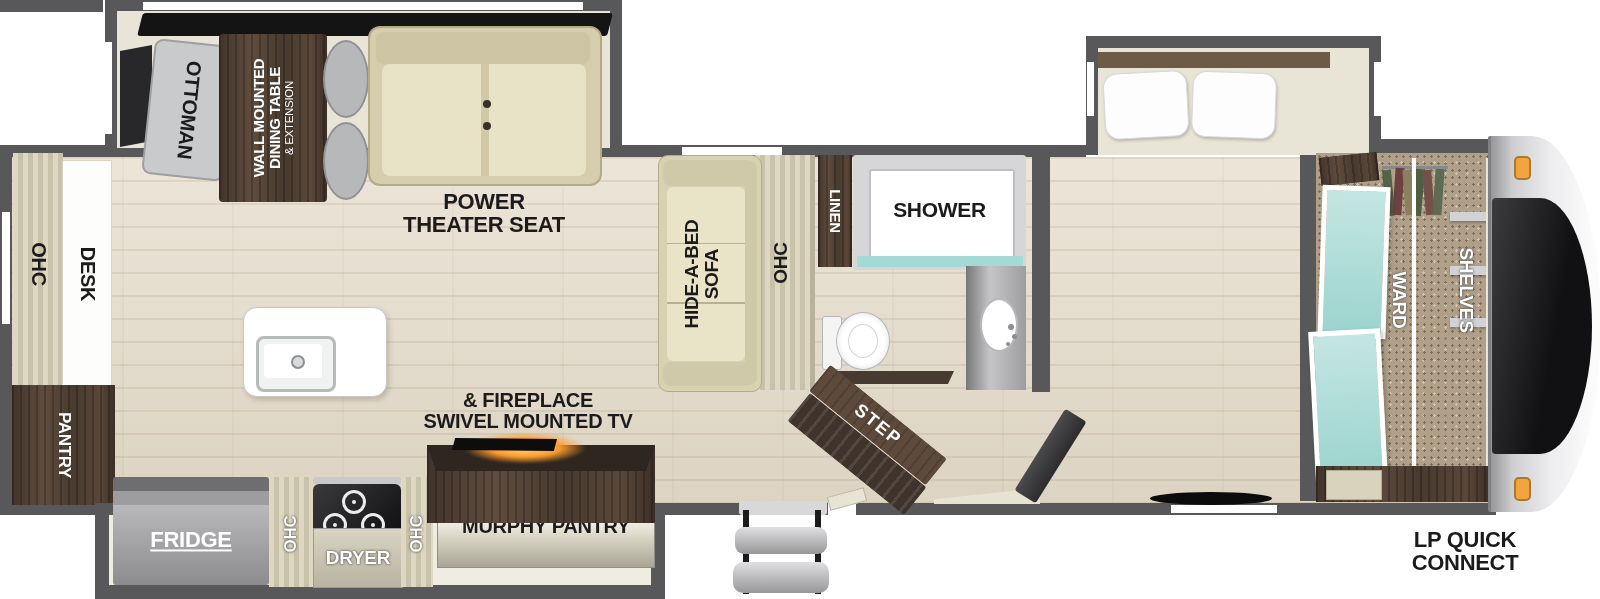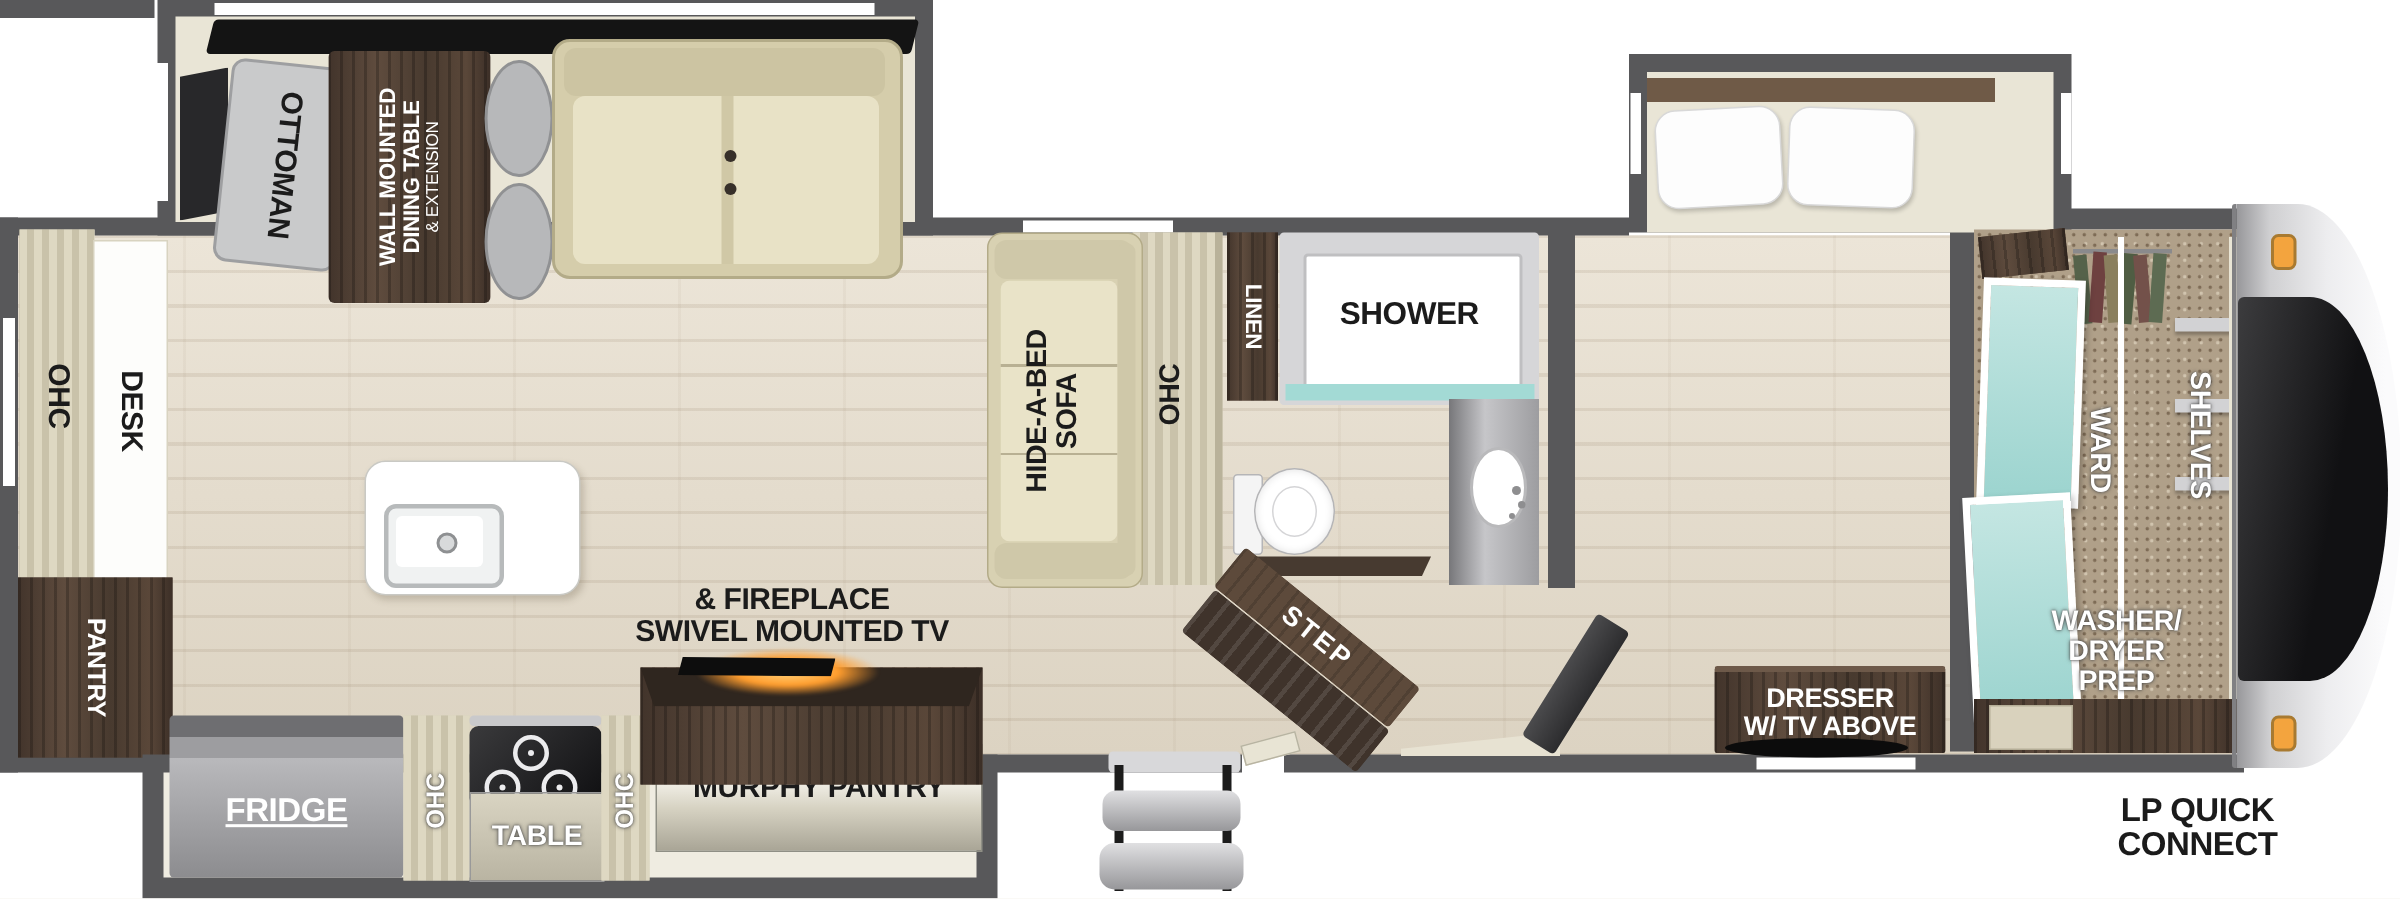--- a/index.html
+++ b/index.html
@@ -89,20 +89,24 @@
   <div class="abs" style="left:323px;top:40px;width:42px;height:74px;background:#b7b8ba;border:2px solid #909193;border-radius:50%;"></div>
   <div class="abs" style="left:323px;top:122px;width:42px;height:74px;background:#b7b8ba;border:2px solid #909193;border-radius:50%;"></div>
 
   <div class="abs" style="left:368px;top:26px;width:230px;height:156px;background:#d5cdab;border:2px solid #b3ab88;border-radius:12px;">
     <div class="abs" style="left:6px;top:4px;width:214px;height:32px;background:#ccc4a2;border-radius:8px;"></div>
     <div class="abs" style="left:12px;top:36px;width:204px;height:112px;background:#e8e2c6;border-radius:8px;"></div>
     <div class="abs" style="left:111px;top:36px;width:8px;height:112px;background:#d0c8a6;"></div>
     <div class="abs" style="left:113px;top:72px;width:8px;height:8px;background:#37302a;border-radius:50%;"></div>
     <div class="abs" style="left:113px;top:94px;width:8px;height:8px;background:#37302a;border-radius:50%;"></div>
   </div>
+  <div class="abs lbl" style="left:368px;top:190px;width:232px;font-size:22px;">
+    <span class="line">POWER</span>
+    <span class="line">THEATER SEAT</span>
+  </div>
 
   <div class="abs stripes" style="left:13px;top:153px;width:50px;height:232px;">
     <span class="abs lbl vcw" style="left:50%;top:48%;font-size:20px;">OHC</span>
   </div>
   <div class="abs" style="left:62px;top:160px;width:48px;height:225px;background:#fdfdfb;border:1px solid #d8d3c0;">
     <span class="abs lbl vcw" style="left:50%;top:50%;font-size:20px;">DESK</span>
   </div>
   <div class="abs dkwood" style="left:12px;top:385px;width:103px;height:120px;">
     <span class="abs lbl lbl-w vcw" style="left:50%;top:50%;font-size:17px;">PANTRY</span>
   </div>
@@ -159,26 +163,20 @@
 
   <div class="abs wall" style="left:1086px;top:36px;width:295px;height:119px;"></div>
   <div class="abs cream" style="left:1098px;top:48px;width:271px;height:107px;"></div>
   <div class="abs win" style="left:1087px;top:62px;width:7px;height:54px;"></div>
   <div class="abs win" style="left:1374px;top:62px;width:7px;height:54px;"></div>
   <div class="abs" style="left:1098px;top:52px;width:232px;height:16px;background:#6f5a47;"></div>
   <div class="abs" style="left:1104px;top:72px;width:82px;height:64px;background:#fdfdfd;border:1px solid #d8d8d8;border-radius:14px;transform:rotate(-3deg);box-shadow:1px 2px 3px rgba(0,0,0,.2);"></div>
   <div class="abs" style="left:1192px;top:72px;width:82px;height:64px;background:#fdfdfd;border:1px solid #d8d8d8;border-radius:14px;transform:rotate(2deg);box-shadow:1px 2px 3px rgba(0,0,0,.2);"></div>
 
 
-  <div class="abs dkwood" style="left:1143px;top:444px;width:154px;height:54px;border-top:4px solid #6d5949;border-radius:2px;">
-    <div class="abs lbl lbl-w ctr" style="left:50%;top:50%;">
-      <span class="line" style="font-size:18px;">DRESSER</span>
-      <span class="line" style="font-size:18px;">W/ TV ABOVE</span>
-    </div>
-  </div>
   <div class="abs" style="left:1150px;top:492px;width:122px;height:13px;background:#0c0c0c;border-radius:50%;"></div>
   <div class="abs" style="left:1038px;top:408px;width:25px;height:96px;background:linear-gradient(90deg,#4b4b4d,#2c2c2e);transform:rotate(32deg);border-radius:3px;"></div>
 
   <div class="abs carpet" style="left:1316px;top:153px;width:176px;height:320px;"></div>
   <div class="abs" style="left:1382px;top:166px;width:66px;height:3px;background:#8a8a8c;"></div>
   <div class="abs" style="left:1384px;top:168px;width:64px;height:50px;">
     <div class="abs" style="left:0;top:2px;width:9px;height:46px;background:#55624a;transform:rotate(-5deg);"></div>
     <div class="abs" style="left:10px;top:0;width:9px;height:47px;background:#6e4140;transform:rotate(4deg);"></div>
     <div class="abs" style="left:20px;top:2px;width:9px;height:45px;background:#8a7f5e;transform:rotate(-4deg);"></div>
     <div class="abs" style="left:30px;top:1px;width:9px;height:47px;background:#4f5d43;transform:rotate(5deg);"></div>
@@ -190,25 +188,20 @@
   <div class="abs" style="left:1450px;top:266px;width:38px;height:9px;background:#d2d2d4;box-shadow:0 2px 2px rgba(0,0,0,.25);"></div>
   <div class="abs" style="left:1450px;top:318px;width:38px;height:9px;background:#d2d2d4;box-shadow:0 2px 2px rgba(0,0,0,.25);"></div>
   <div class="abs" style="left:1486px;top:158px;width:6px;height:312px;background:#e9e5d5;"></div>
   <div class="abs dkwood" style="left:1320px;top:155px;width:58px;height:28px;transform:rotate(-6deg);"></div>
   <div class="abs" style="left:1320px;top:186px;width:58px;height:142px;background:linear-gradient(180deg,#c4e6e2,#9cd4cf);border:5px solid #fff;box-shadow:2px 2px 4px rgba(0,0,0,.25);transform:rotate(2deg);"></div>
   <div class="abs" style="left:1312px;top:330px;width:62px;height:140px;background:linear-gradient(180deg,#c4e6e2,#9cd4cf);border:5px solid #fff;box-shadow:2px 2px 4px rgba(0,0,0,.25);transform:rotate(-3deg);"></div>
   <div class="abs dkwood" style="left:1316px;top:466px;width:176px;height:36px;"></div>
   <div class="abs" style="left:1326px;top:470px;width:54px;height:28px;background:#d9d2bd;border:1px solid #b5ae97;"></div>
   <span class="abs lbl lbl-w vcw lbl-shadow" style="left:1399px;top:300px;font-size:19px;">WARD</span>
   <span class="abs lbl lbl-w vcw lbl-shadow" style="left:1466px;top:290px;font-size:19px;">SHELVES</span>
-  <div class="abs lbl lbl-w lbl-shadow" style="left:1346px;top:405px;width:130px;font-size:19px;">
-    <span class="line">WASHER/</span>
-    <span class="line">DRYER</span>
-    <span class="line">PREP</span>
-  </div>
 
   <div class="abs" style="left:1488px;top:136px;width:110px;height:376px;border-left:3px solid #808083;border-radius:2px 70px 70px 2px / 2px 190px 190px 2px;background:linear-gradient(90deg,#97979a 0,#cfcfd1 20%,#ededef 55%,#fbfbfc 90%);"></div>
   <div class="abs" style="left:1492px;top:198px;width:100px;height:256px;background:linear-gradient(100deg,#3c3c3e,#111113 60%);border-radius:4px 52px 52px 4px / 4px 128px 128px 4px;"></div>
   <div class="abs" style="left:1514px;top:156px;width:13px;height:20px;background:var(--marker);border:2px solid #a87a31;border-radius:5px;"></div>
   <div class="abs" style="left:1514px;top:477px;width:13px;height:20px;background:var(--marker);border:2px solid #a87a31;border-radius:5px;"></div>
 
   <div class="abs" style="left:828px;top:492px;width:36px;height:12px;background:#e8e4d4;border:1px solid #b8b4a2;transform:rotate(-15deg);"></div>
   <div class="abs" style="left:733px;top:500px;width:96px;height:97px;">
     <div class="abs" style="left:6px;top:1px;width:88px;height:14px;background:#d8d8da;border-radius:3px;"></div>
     <div class="abs" style="left:10px;top:10px;width:6px;height:84px;background:#1c1c1c;"></div>
@@ -230,21 +223,21 @@
   <div class="abs stripes" style="left:269px;top:477px;width:44px;height:110px;">
     <span class="abs lbl lbl-w vccw lbl-shadow" style="left:50%;top:52%;font-size:17px;">OHC</span>
   </div>
   <div class="abs" style="left:313px;top:477px;width:88px;height:7px;background:#c9c9cb;border-radius:3px;"></div>
   <div class="abs" style="left:313px;top:484px;width:88px;height:54px;background:linear-gradient(135deg,#3a3a3c,#0f0f11);border-radius:6px;">
     <div class="burner" style="left:29px;top:6px;width:18px;height:18px;"></div>
     <div class="burner" style="left:10px;top:29px;width:18px;height:18px;"></div>
     <div class="burner" style="left:48px;top:29px;width:18px;height:18px;"></div>
   </div>
   <div class="abs" style="left:313px;top:528px;width:88px;height:58px;background:linear-gradient(180deg,#d9d4c2,#b9b4a2);border:1px solid #999;">
-    <span class="abs lbl lbl-w ctr lbl-shadow" style="left:50%;top:50%;font-size:19px;">TABLE</span>
+    <span class="abs lbl lbl-w ctr lbl-shadow" style="left:50%;top:50%;font-size:19px;">DRYER</span>
   </div>
   <div class="abs stripes" style="left:401px;top:477px;width:32px;height:110px;">
     <span class="abs lbl lbl-w vccw lbl-shadow" style="left:50%;top:52%;font-size:17px;">OHC</span>
   </div>
   <div class="abs" style="left:437px;top:496px;width:216px;height:70px;background:linear-gradient(180deg,#f7f5ee 0 30%,#d6d2c2 60%,#a9a596);border:1px solid #8f8f85;">
     <span class="abs lbl ctr" style="left:50%;top:42%;font-size:20px;">MURPHY PANTRY</span>
   </div>
 
   <div class="abs dkwood" style="left:427px;top:445px;width:228px;height:78px;">
     <div class="abs" style="left:0;top:0;width:228px;height:26px;background:#2f261f;clip-path:polygon(0 0,100% 0,96% 100%,4% 100%);"></div>

